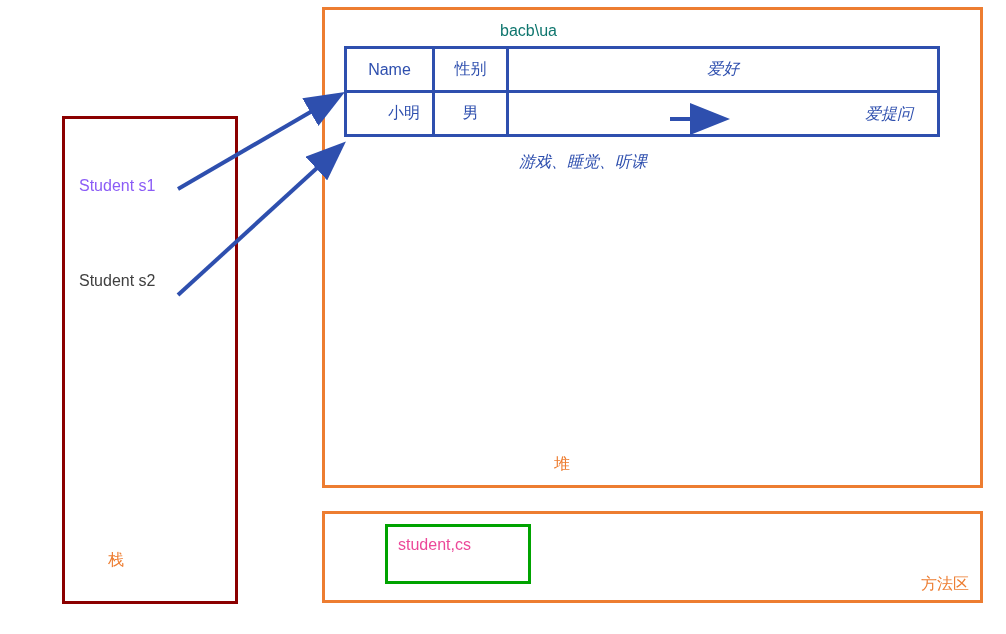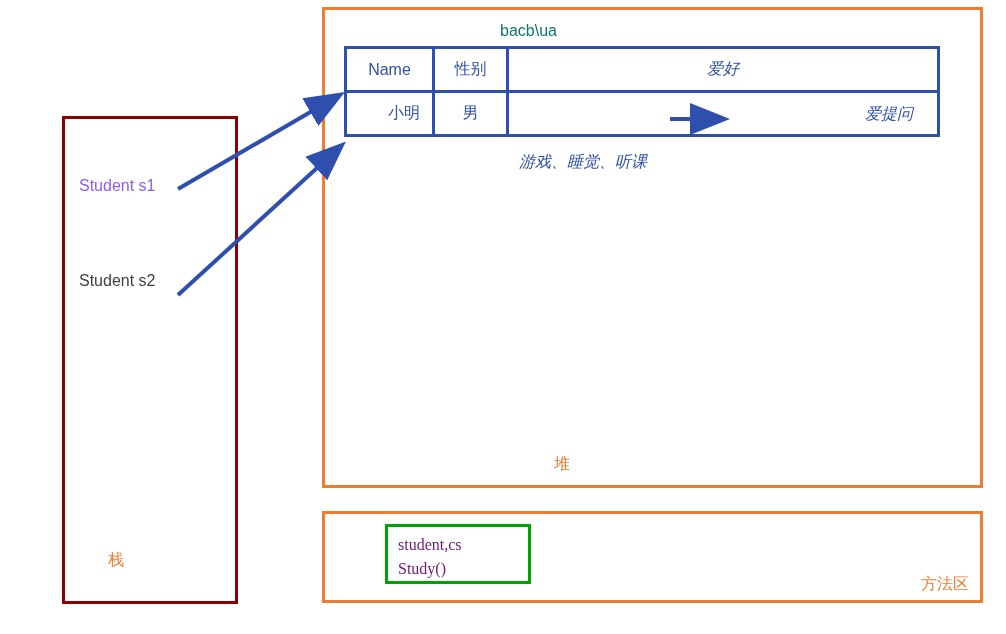--- a/index.html
+++ b/index.html
@@ -104,24 +104,23 @@
       color: #404040;
     }
     .method-inner {
       position: absolute;
       left: 385px;
       top: 524px;
       width: 146px;
       height: 60px;
       border: 3px solid #00a300;
       padding: 6px 10px;
-      color: #701a75;
+      color: #ec4899;
       overflow: hidden;
       line-height: 1.5;
-      font-family: Liberation Serif, serif;
     }
     svg.arrows {
       position: absolute;
       left: 0;
       top: 0;
       width: 1006px;
       height: 634px;
       pointer-events: none;
     }
   </style>
@@ -155,21 +154,20 @@
     </td>
   </tr>
 </tbody>
   </table>
 
 <div class="method-box"></div>
 <div class="method-label">方法区</div>
 
 <div class="method-inner">
   <div>student,cs</div>
-  <div>Study()</div>
 </div>
 
 <svg class="arrows" viewBox="0 0 1006 634">
   <defs>
     <marker id="arrowhead" markerWidth="10" markerHeight="8" refX="8" refY="4" orient="auto">
       <polygon points="0 0, 10 4, 0 8" fill="#2e4fae"></polygon>
     </marker>
   </defs>
 
   <line x1="178" y1="189" x2="338" y2="96" stroke="#2e4fae" stroke-width="4" marker-end="url(#arrowhead)"></line>

